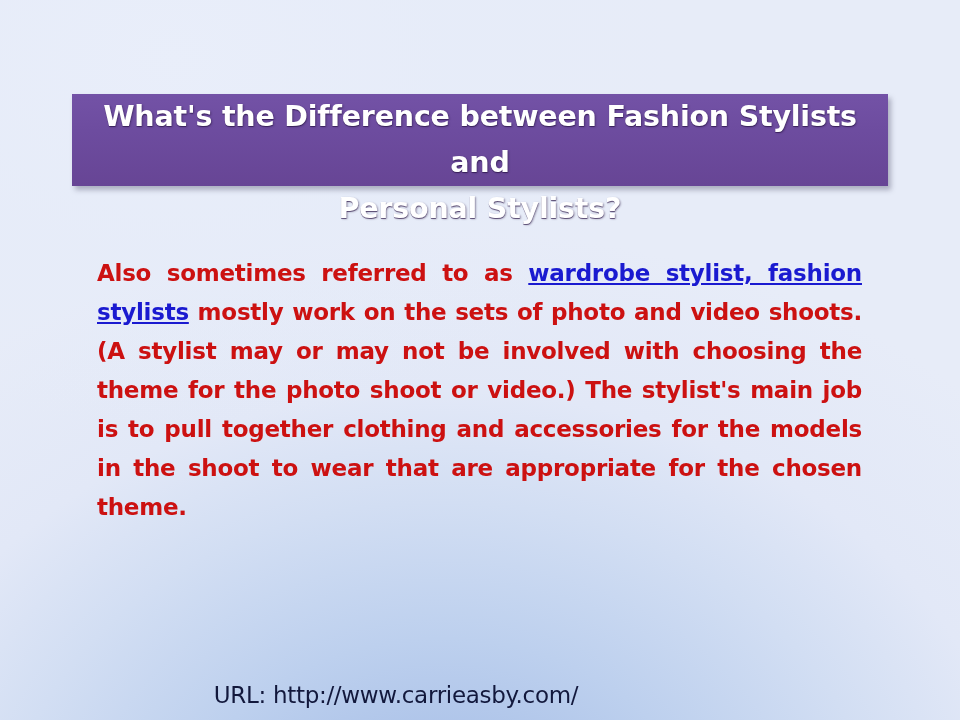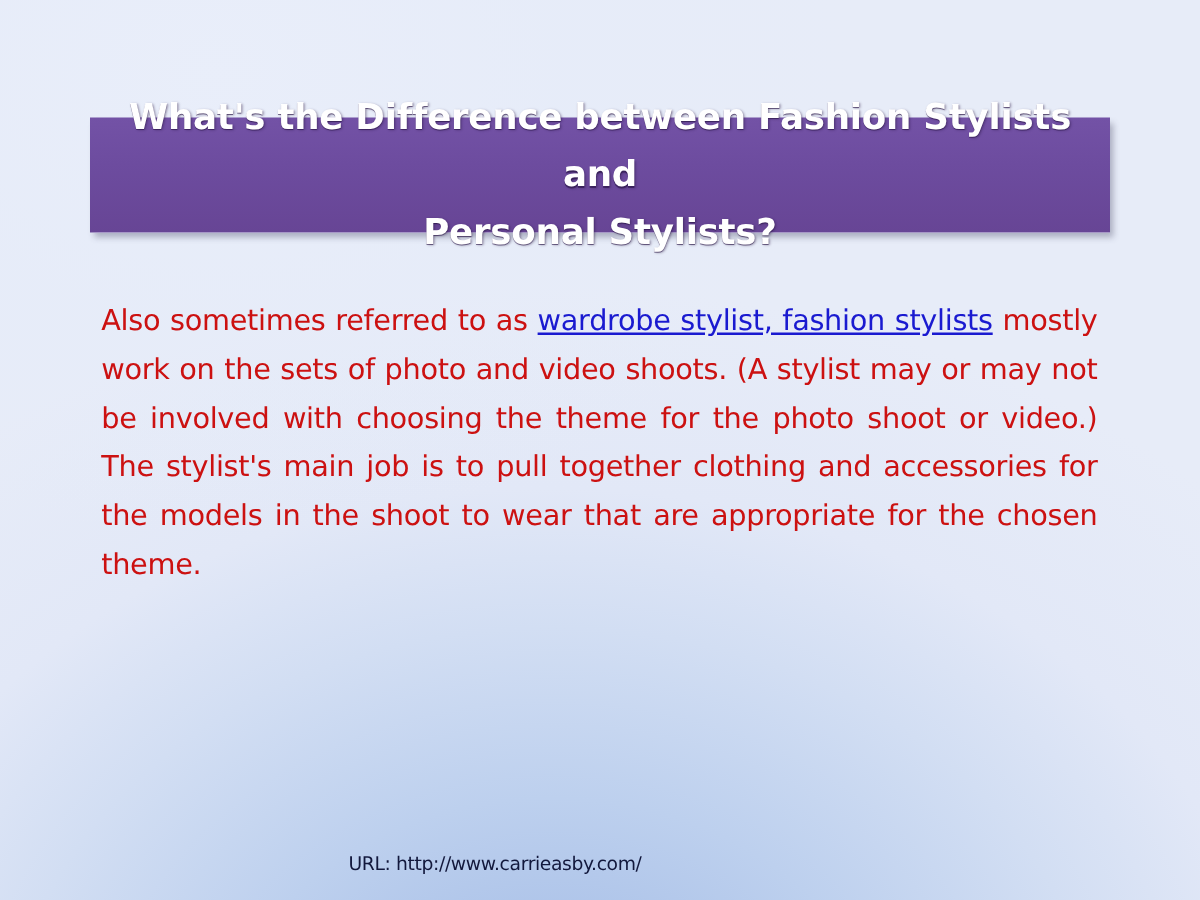--- a/index.html
+++ b/index.html
@@ -48,21 +48,21 @@
   
   #title-banner {
     position: absolute;
     left: 72px;
     top: 94px;
     width: 816px;
     height: 92px;
     background: linear-gradient(180deg, #7352a6 0%, #6d4c9f 40%, #674595 100%);
     box-shadow: 3px 4px 5px rgba(60,60,90,0.35);
     display: flex;
-    align-items: center;
+    align-items: flex-start;
     justify-content: center;
     z-index: 2;
   }
   #title-text {
     color: #ffffff;
     font-family: "DejaVu Sans", sans-serif;
     font-size: 28.5px;
     font-weight: bold;
     line-height: 1.62;
     text-align: center;
@@ -96,24 +96,25 @@
     line-height: 1.15;
   }
 
   #paragraph {
     color: #cc1111;
     font-family: "DejaVu Sans", sans-serif;
     font-size: 23px;
     line-height: 39px;
     text-align: justify;
     text-justify: inter-word;
-    margin: 0;
+    margin: 16px;
     letter-spacing: -0.25px;
     word-spacing: 0.5px;
     hyphens: none;
+    font-weight: bold;
   }
   #paragraph::after {
     content: "";
     display: inline-block;
     width: 100%;
   }
 
   .inline-link {
     color: #1a1ad0;
     text-decoration: underline;
@@ -122,21 +123,21 @@
 
   
   #footer-url {
     position: absolute;
     left: 0;
     top: 682px;
     width: 792px;
     text-align: center;
     color: #12183c;
     font-family: "DejaVu Sans", sans-serif;
-    font-size: 15px;
+    font-size: 23px;
     letter-spacing: -0.3px;
     z-index: 2;
   }
 </style>
 </head>
 <body>
 
 <div id="slide">
 
   <div id="title-banner">

